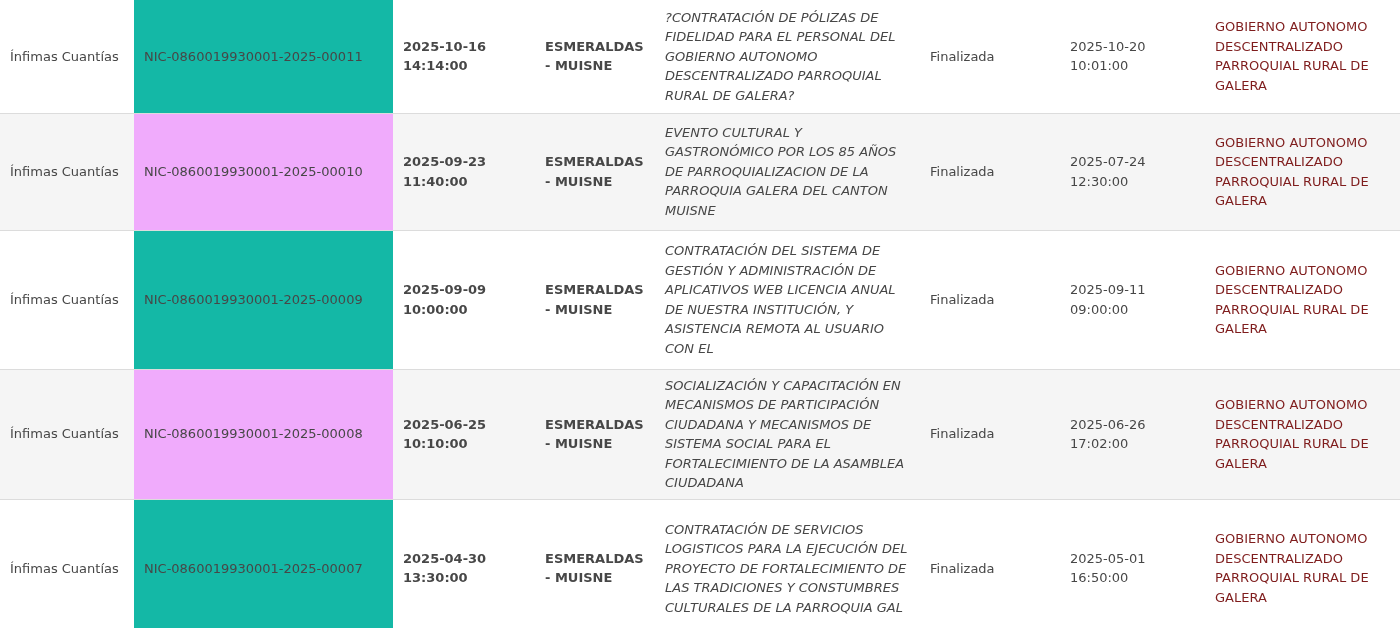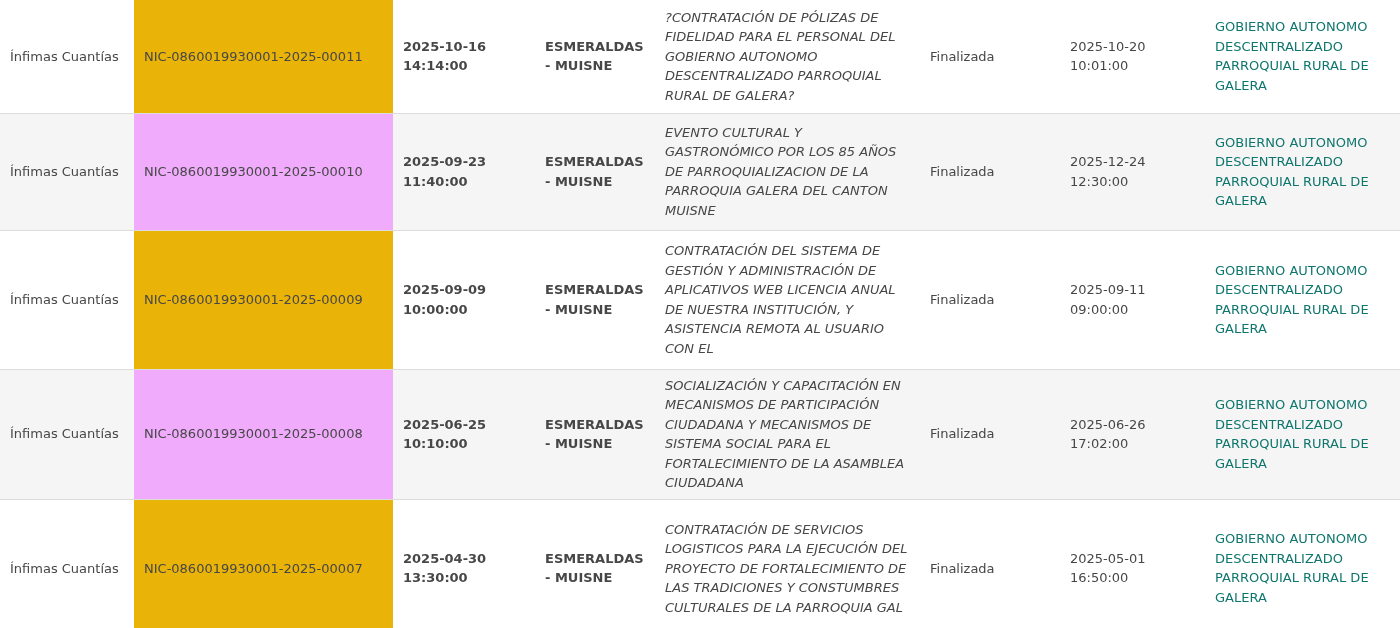--- a/index.html
+++ b/index.html
@@ -22,35 +22,35 @@
   }
   table.results td {
     vertical-align: middle;
     line-height: 1.5;
     padding: 6px 10px;
     word-wrap: break-word;
     overflow: hidden;
   }
   tr.result-row { background: #ffffff; }
   tr.result-row.alt { background: #f5f5f5; }
-  td.code-cell { background: #eab308; }
+  td.code-cell { background: #14b8a6; }
   tr.alt td.code-cell { background: #f0abfc; }
   tr.result-row.bordered td { border-top: 1px solid #dcdcdc; }
 
   td.type-cell   { padding-left: 18px; }
   td.code-cell   { padding-left: 14px; }
   td.date1-cell  { padding-left: 12px; font-weight: bold; }
   td.loc-cell    { padding-left: 8px; font-weight: bold;  }
   td.obj-cell    { padding-left: 8px; padding-right: 14px; font-style: italic; }
   td.status-cell { padding-left: 15px; }
   td.date2-cell  { padding-left: 6px;  }
   td.entity-cell { padding-left: 4px; padding-right: 12px; }
 
   .entity-link {
-    color: #0f766e;
+    color: #7f1d1d;
     text-decoration: none;
     cursor: pointer;
   }
 </style>
 </head>
 <body>
 
 <div class="screen">
   <table class="results">
     <colgroup>
@@ -88,21 +88,21 @@
         <td class="type-cell">Ínfimas Cuantías</td>
         <td class="code-cell">NIC-0860019930001-2025-00010</td>
         <td class="date1-cell">
           <div>2025-09-23</div>
           <div>11:40:00</div>
         </td>
         <td class="loc-cell">ESMERALDAS - MUISNE</td>
         <td class="obj-cell">EVENTO CULTURAL Y GASTRONÓMICO POR LOS 85 AÑOS DE PARROQUIALIZACION DE LA PARROQUIA GALERA DEL CANTON MUISNE</td>
         <td class="status-cell">Finalizada</td>
         <td class="date2-cell">
-          <div>2025-12-24</div>
+          <div>2025-07-24</div>
           <div>12:30:00</div>
         </td>
         <td class="entity-cell">
           <a class="entity-link">GOBIERNO AUTONOMO DESCENTRALIZADO PARROQUIAL RURAL DE GALERA</a>
         </td>
       </tr>
 
       <tr class="result-row bordered" style="height:139px">
         <td class="type-cell">Ínfimas Cuantías</td>
         <td class="code-cell">NIC-0860019930001-2025-00009</td>

